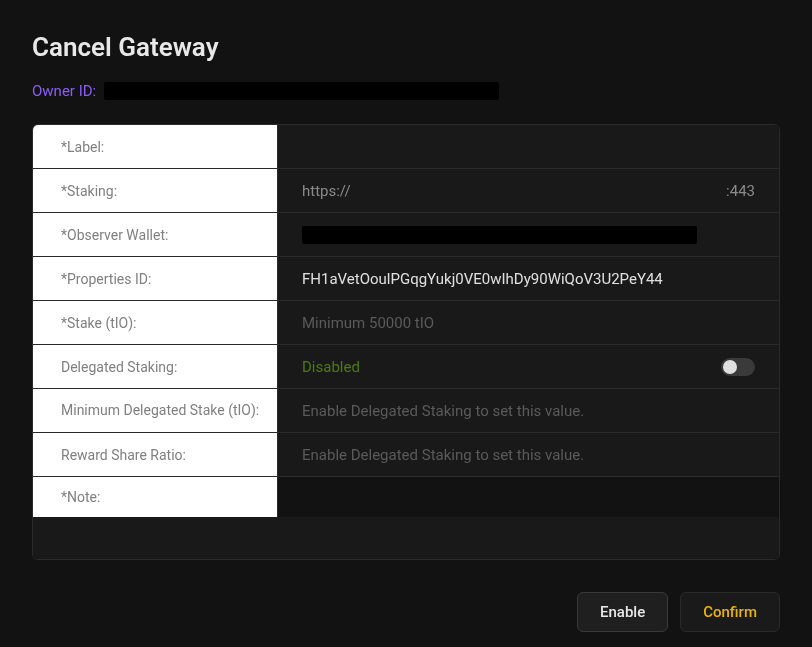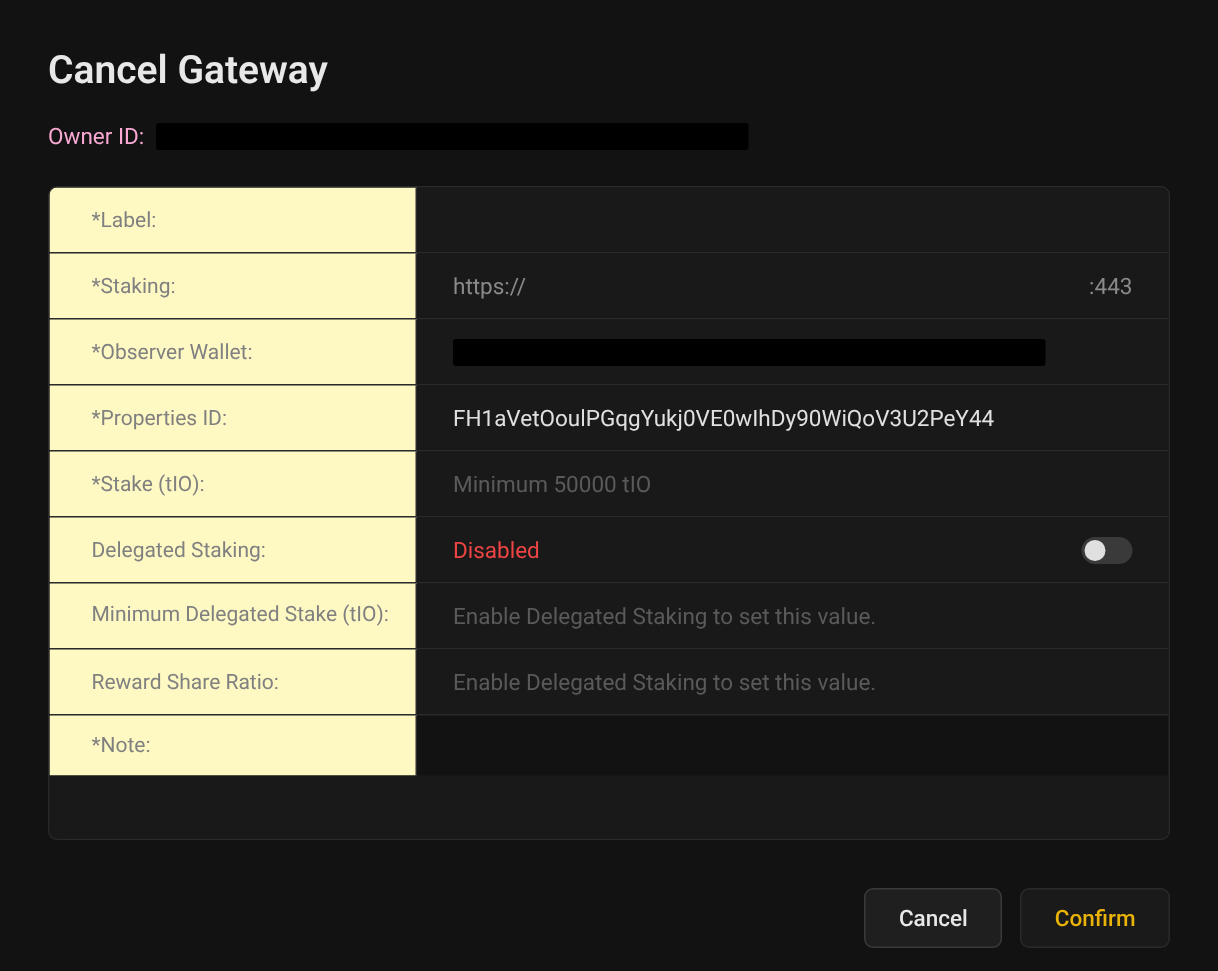--- a/index.html
+++ b/index.html
@@ -32,21 +32,21 @@
     }
 
     .owner-row {
       display: flex;
       align-items: center;
       gap: 8px;
       margin-bottom: 24px;
     }
 
     .owner-label {
-      color: #f9a8d4;
+      color: #8b5cf6;
       font-size: 15px;
     }
 
     .owner-value-mask {
       background: #000;
       width: 395px;
       height: 18px;
       border-radius: 2px;
     }
 
@@ -68,21 +68,21 @@
     }
 
     .label-cell {
       width: 245px;
       padding: 12px 16px 12px 28px;
       color: #808080;
       font-size: 14px;
       display: flex;
       align-items: center;
       border-right: 1px solid #2a2a2a;
-      background: #fef9c3;
+      background: #ffffff;
     }
 
     .value-cell {
       flex: 1;
       padding: 12px 24px;
       display: flex;
       align-items: center;
       color: #e0e0e0;
       font-size: 15px;
       background: #191919;
@@ -129,21 +129,21 @@
       height: 18px;
       border-radius: 2px;
     }
 
     .properties-id-text {
       color: #e8e8e8;
       font-size: 15px;
     }
 
     .disabled-text {
-      color: #ef4444;
+      color: #4d7c0f;
     }
 
     .deleg-row {
       display: flex;
       justify-content: space-between;
       align-items: center;
       width: 100%;
     }
 
     .toggle {
@@ -284,16 +284,16 @@
     <div class="form-row">
       <div class="label-cell">*Note:</div>
       <div class="value-cell">
         <input type="text" style="">
       </div>
     </div>
 
   </div>
 
   <div class="actions">
-    <button class="btn btn-cancel">Cancel</button>
+    <button class="btn btn-cancel">Enable</button>
     <button class="btn btn-confirm" disabled="">Confirm</button>
   </div>
 </div>
 
 </body></html>

